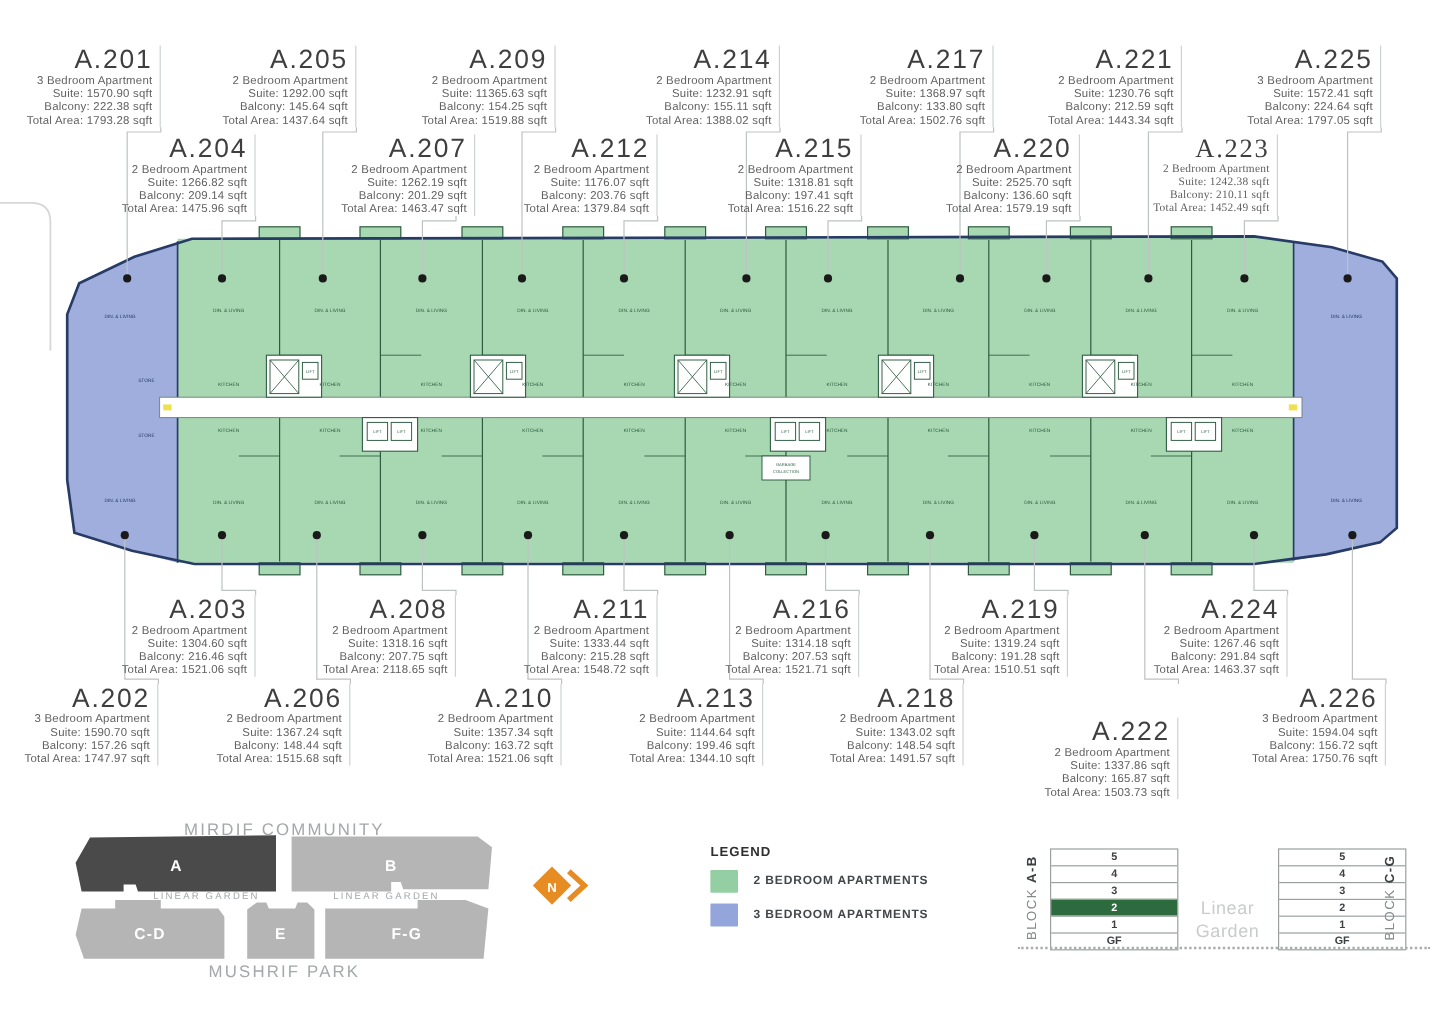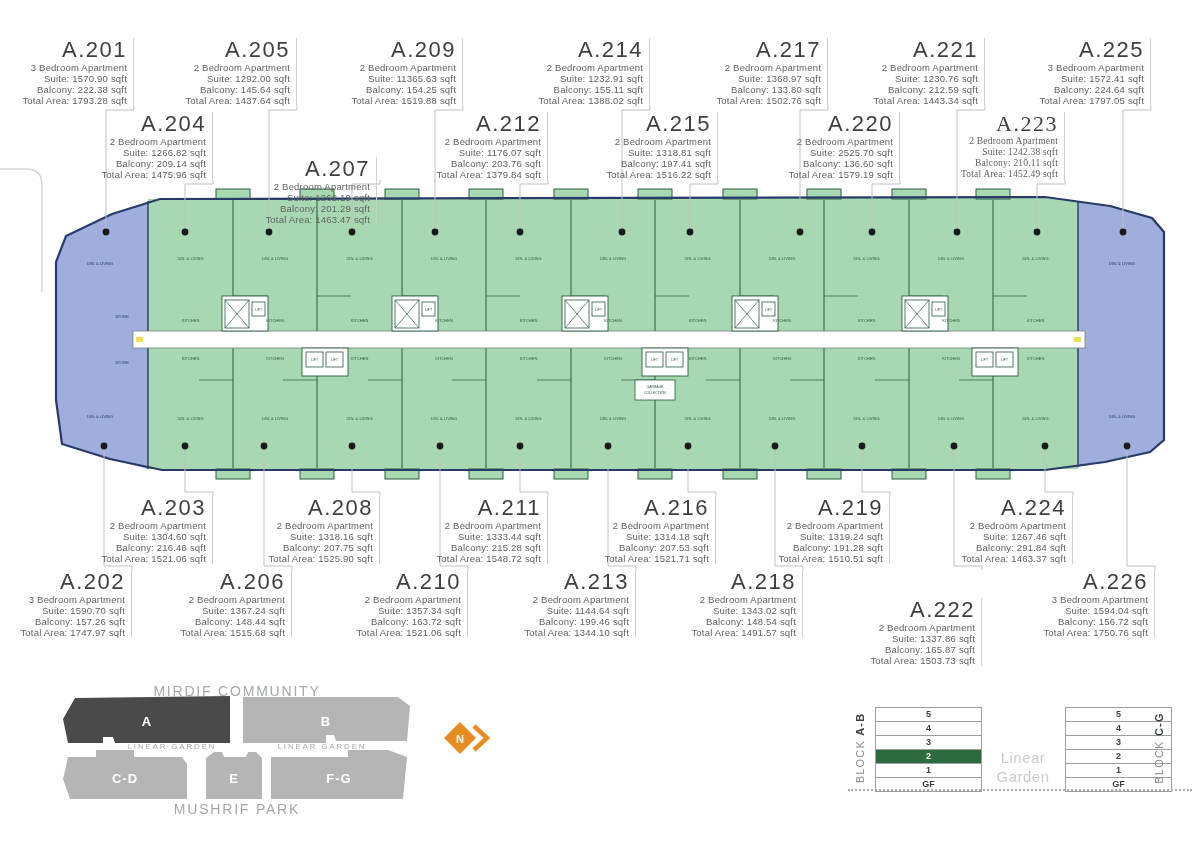--- a/index.html
+++ b/index.html
@@ -309,33 +309,33 @@
         <div class="uline">Balcony: 145.64 sqft</div>
         <div class="uline">Total Area: 1437.64 sqft</div>
       </div>
       <div class="ulabel" style="right: 908px; top: 570px;">
         <div class="uid">A.206</div>
         <div class="uline">2 Bedroom Apartment</div>
         <div class="uline">Suite: 1367.24 sqft</div>
         <div class="uline">Balcony: 148.44 sqft</div>
         <div class="uline">Total Area: 1515.68 sqft</div>
       </div>
-      <div class="ulabel" style="right: 823px; top: 112px; margin-top: 45px;">
+      <div class="ulabel" style="right: 804px; top: 112px;">
         <div class="uid">A.207</div>
         <div class="uline">2 Bedroom Apartment</div>
         <div class="uline">Suite: 1262.19 sqft</div>
         <div class="uline">Balcony: 201.29 sqft</div>
         <div class="uline">Total Area: 1463.47 sqft</div>
       </div>
       <div class="ulabel" style="right: 820px; top: 496px;">
         <div class="uid">A.208</div>
         <div class="uline">2 Bedroom Apartment</div>
         <div class="uline">Suite: 1318.16 sqft</div>
         <div class="uline">Balcony: 207.75 sqft</div>
-        <div class="uline">Total Area: 1525.90 sqft</div>
+        <div class="uline">Total Area: 2118.65 sqft</div>
       </div>
       <div class="ulabel" style="right: 737px; top: 38px;">
         <div class="uid">A.209</div>
         <div class="uline">2 Bedroom Apartment</div>
         <div class="uline">Suite: 11365.63 sqft</div>
         <div class="uline">Balcony: 154.25 sqft</div>
         <div class="uline">Total Area: 1519.88 sqft</div>
       </div>
       <div class="ulabel" style="right: 732px; top: 570px;">
         <div class="uid">A.210</div>
@@ -463,20 +463,33 @@
   <div class="cap small" style="left:322px;top:742px;">LINEAR GARDEN</div>
   <div class="cap" style="left:237px;top:801px;">MUSHRIF PARK</div>
   <div id="blocktext">
       <div class="blk-label" style="left: 147px; top: 721px;">A</div>
       <div class="blk-label" style="left: 326px; top: 721px;">B</div>
       <div class="blk-label" style="left: 125px; top: 778px;">C-D</div>
       <div class="blk-label" style="left: 234px; top: 778px;">E</div>
       <div class="blk-label" style="left: 339px; top: 778px;">F-G</div>
     </div>
 
+  <div class="legend">
+    <div class="legend-title">LEGEND</div>
+    <div id="legend-items">
+        <div class="legend-item">
+          <div class="legend-swatch" style="background: rgb(147, 207, 163);"></div>
+          <div class="legend-label">2 BEDROOM APARTMENTS</div>
+        </div>
+        <div class="legend-item">
+          <div class="legend-swatch" style="background: rgb(148, 165, 219);"></div>
+          <div class="legend-label">3 BEDROOM APARTMENTS</div>
+        </div>
+      </div>
+  </div>
 
   <div id="tables">
       <div class="tbl t0">
         <div class="frow">5</div>
         <div class="frow">4</div>
         <div class="frow">3</div>
         <div class="frow sel">2</div>
         <div class="frow">1</div>
         <div class="frow">GF</div>
       </div>

